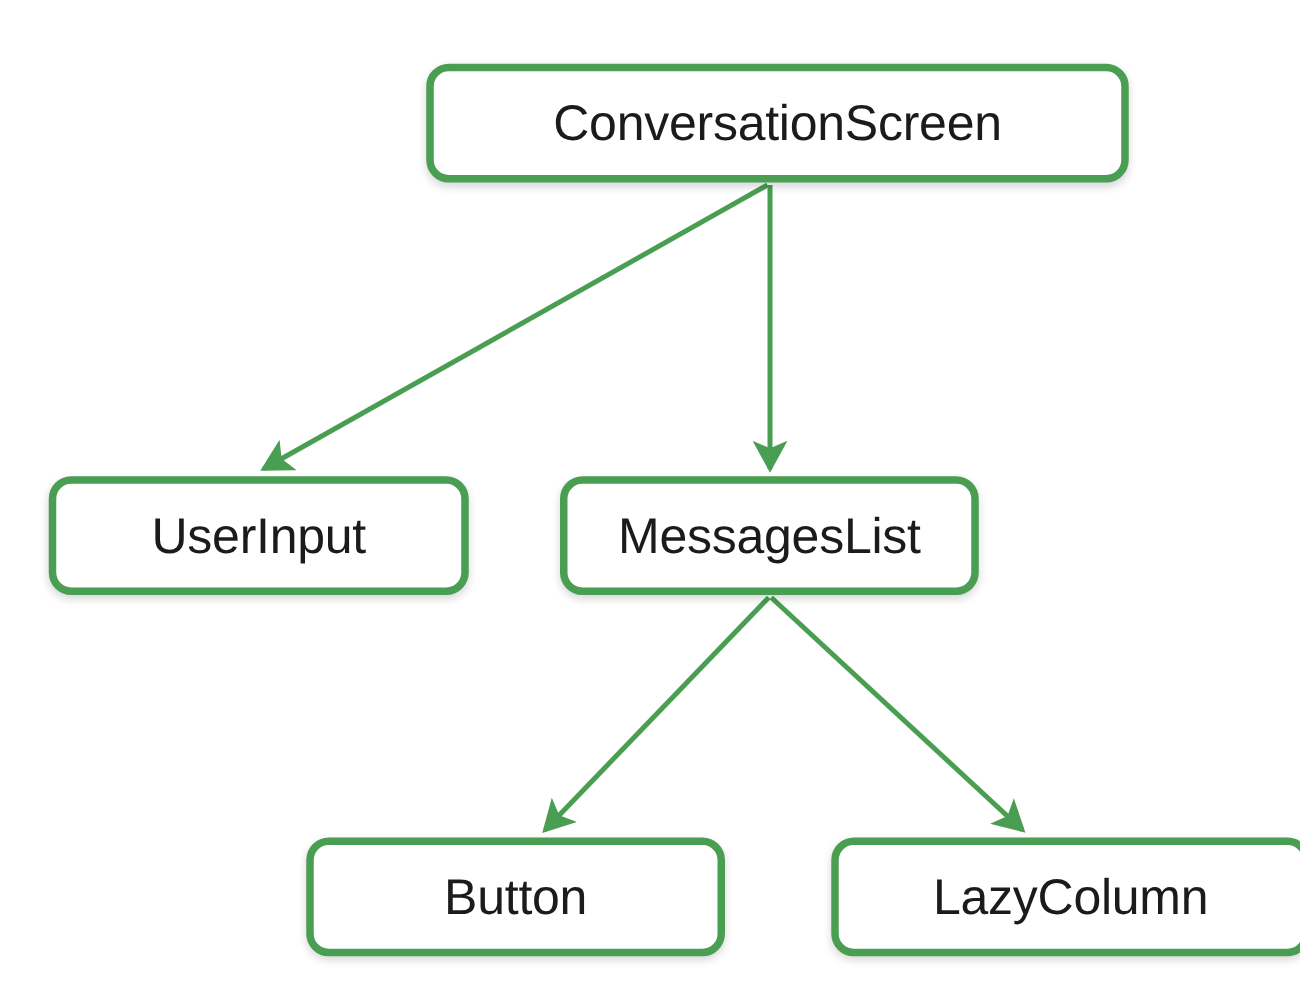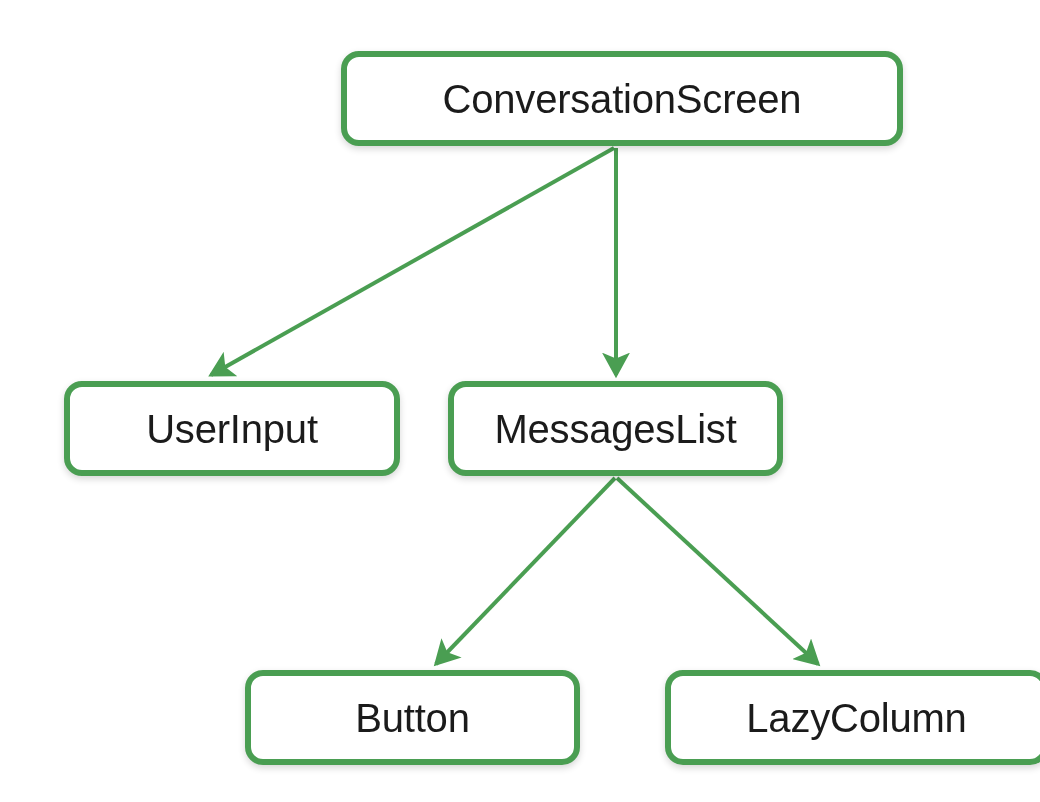--- a/index.html
+++ b/index.html
@@ -47,21 +47,21 @@
     line-height: 1;
     white-space: nowrap;
   }
   #node-conversationscreen {
     left: 341px;
     top: 51px;
     width: 562px;
     height: 95px;
   }
   #node-userinput {
-    left: 64px;
+    left: 39px;
     top: 381px;
     width: 336px;
     height: 95px;
   }
   #node-messageslist {
     left: 448px;
     top: 381px;
     width: 335px;
     height: 95px;
   }

